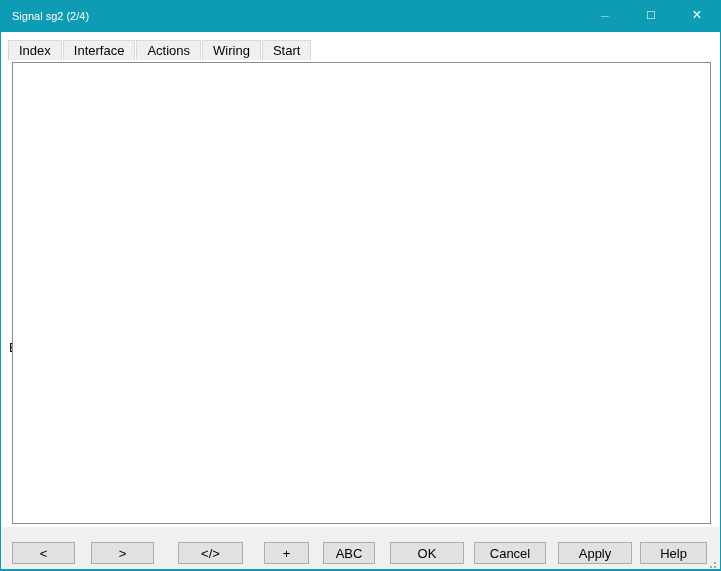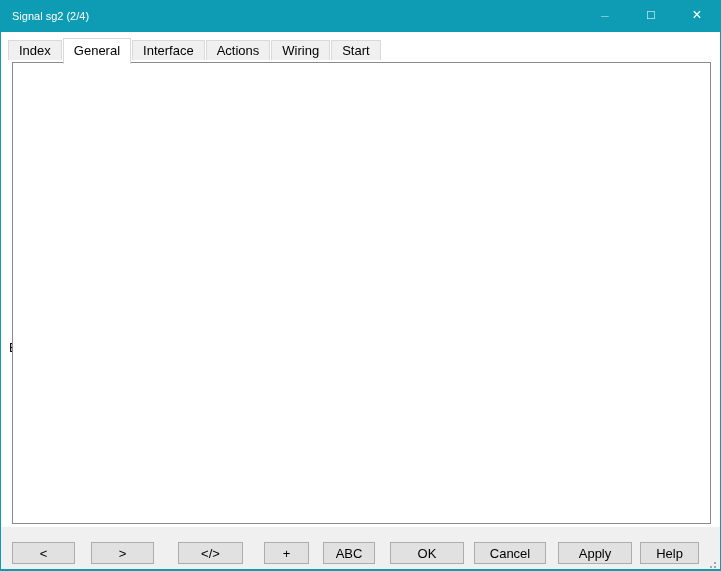--- a/index.html
+++ b/index.html
@@ -66,21 +66,20 @@
 
   <div class="titlebar">
     <span class="title-text">Signal sg2 (2/4)</span>
     <span class="winctl min">–</span>
     <span class="winctl max">□</span>
     <span class="winctl close">×</span>
   </div>
 
   <div class="tabstrip">
     <span class="tab">Index</span>
-    <span class="tab active">General</span>
     <span class="tab">Interface</span>
     <span class="tab">Actions</span>
     <span class="tab">Wiring</span>
     <span class="tab">Start</span>
   </div>
 
   <div class="panel"></div>
 
   <div class="flabel" style="right:523px; top:73px;">ID @</div>
   <input class="tinput" style="left: 204px; top: 73px; width: 384px;" value="sg2">
@@ -192,16 +191,16 @@
 
   <div class="bottombar"></div>
   <button class="btn" style="left:11px;  top:542px; width:63px; height:22px;">&lt;</button>
   <button class="btn" style="left:90px;  top:542px; width:63px; height:22px;">&gt;</button>
   <button class="btn" style="left:177px; top:542px; width:65px; height:22px;">&lt;/&gt;</button>
   <button class="btn" style="left:263px; top:542px; width:45px; height:22px;">+</button>
   <button class="btn" style="left:322px; top:542px; width:52px; height:22px;">ABC</button>
   <button class="btn" style="left:389px; top:542px; width:74px; height:22px;">OK</button>
   <button class="btn" style="left:473px; top:542px; width:72px; height:22px;">Cancel</button>
   <button class="btn" style="left:557px; top:542px; width:74px; height:22px;">Apply</button>
-  <button class="btn" style="left:639px; top:542px; width:59px; height:22px;">Help</button>
+  <button class="btn" style="left:639px; top:542px; width:67px; height:22px;">Help</button>
 
   <span class="grip"></span>
 </div>
 
 </body></html>

